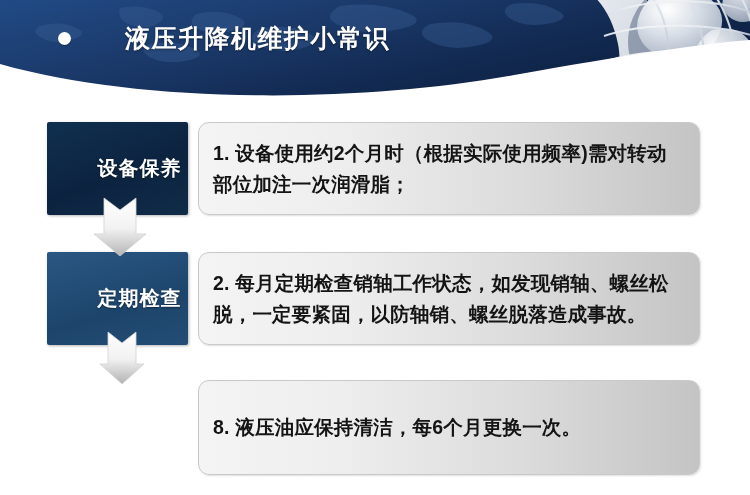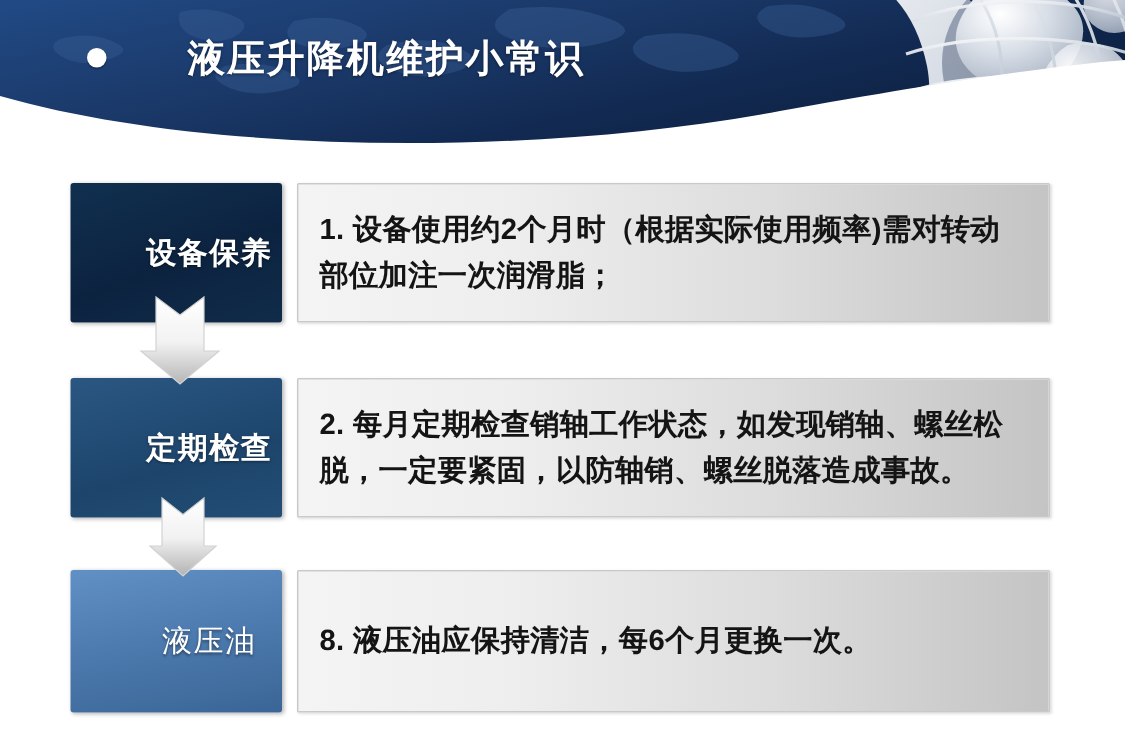--- a/index.html
+++ b/index.html
@@ -58,21 +58,21 @@
     white-space:nowrap;
     text-shadow:0 1px 2px rgba(0,0,0,.45);
   }
   .label-text.bold { font-weight:bold; }
 
   .content-box {
     position:absolute; left:198px; top:0;
     width:502px; height:100%;
     background:linear-gradient(to right,#f4f4f4 0%,#eeeeee 28%,#dcdcdc 64%,#c4c4c4 100%);
     border:1px solid #c9c9c9;
-    border-radius:1px;
+    border-radius:11px;
     display:flex; align-items:center;
     padding:0 14px;
     box-shadow:1px 1px 2px rgba(0,0,0,.13);
   }
   .content-text {
     color:#141414; font-size:19.5px; font-weight:bold;
     line-height:31px; letter-spacing:.2px;
   }
 
   
@@ -196,19 +196,16 @@
     <linearGradient id="arrGrad1" x1="0" y1="0" x2="0" y2="1">
       <stop offset="0%" stop-color="#ffffff"></stop>
       <stop offset="52%" stop-color="#f1f1f1"></stop>
       <stop offset="100%" stop-color="#b2b2b2"></stop>
     </linearGradient>
   </defs>
   <path d="M10 2 L24 13 L38 2 L38 34 L46 34 L24 54 L2 34 L10 34 Z" fill="url(#arrGrad1)" stroke="#d2d2d2" stroke-width="0.8"></path>
 </svg>
 
 <div class="row" id="row-2">
-  <div class="label-box v2">
-    <span class="label-text">液压油</span>
-  </div>
   <div class="content-box">
     <span class="content-text">8. 液压油应保持清洁，每6个月更换一次。</span>
   </div>
 </div>
 
 </body></html>

